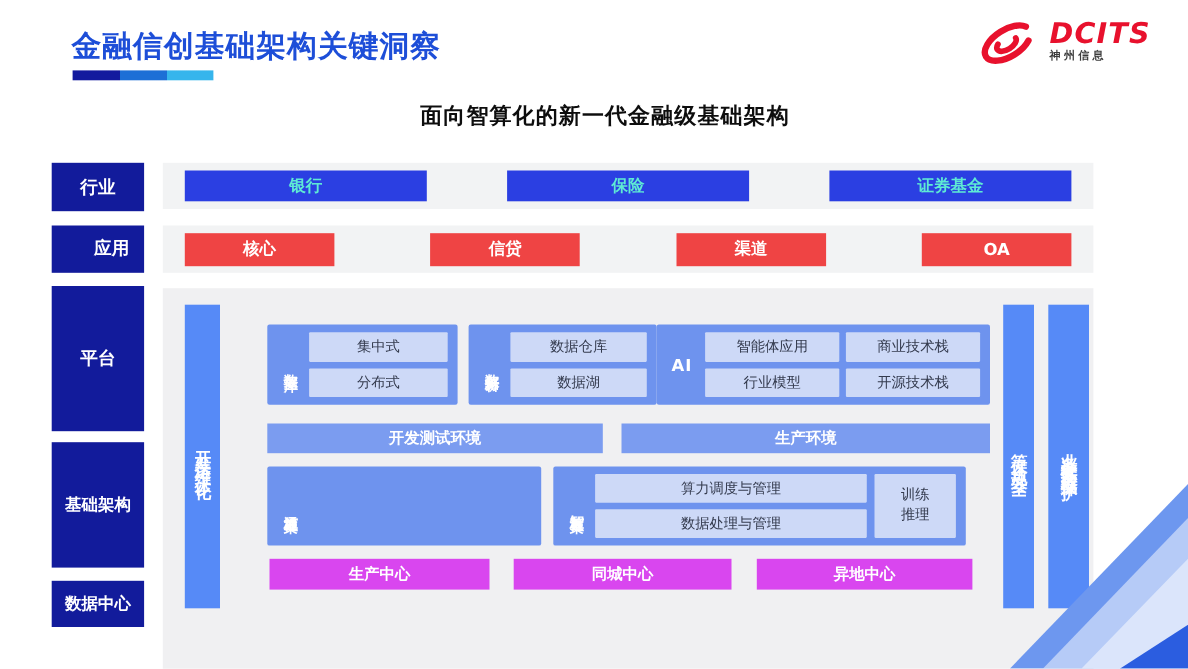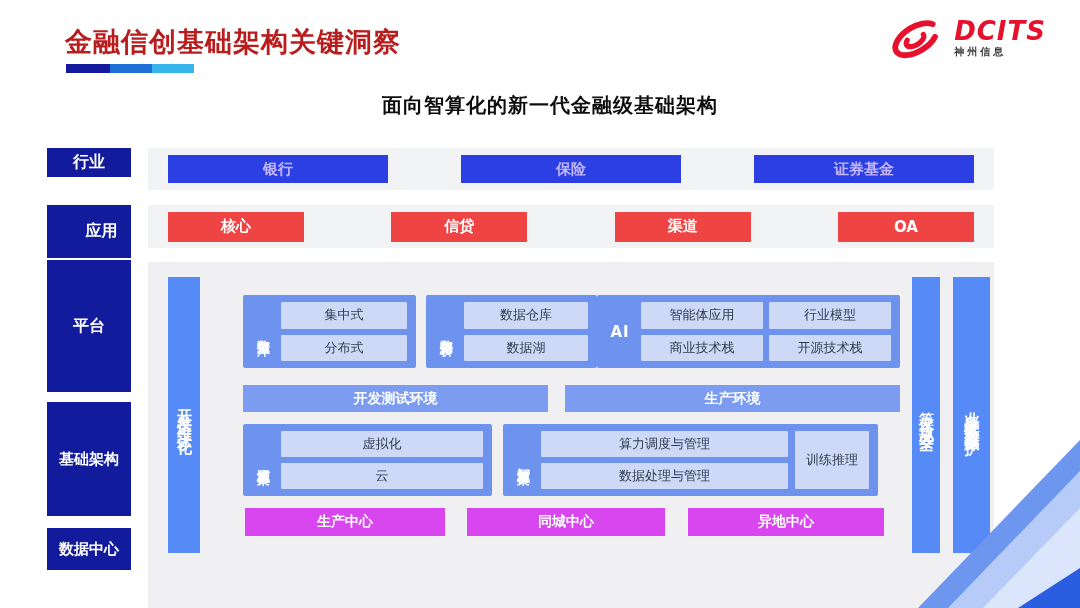--- a/index.html
+++ b/index.html
@@ -6,21 +6,21 @@
   html,body { width:1080px; height:608px; }
   body {
     font-family:"DejaVu Sans","Liberation Sans",sans-serif;
     background:#ffffff; position:relative; overflow:hidden;
   }
   .page { position:absolute; inset:0; width:1080px; height:608px; background:#fff; }
 
   
   .main-title {
     position:absolute; left:65px; top:24px;
-    font-size:27px; font-weight:bold; color:#b91c1c; letter-spacing:1px;
+    font-size:27px; font-weight:bold; color:#1d4ed8; letter-spacing:1px;
   }
   .title-underline {
     position:absolute; left:66px; top:64px; width:128px; height:9px;
     background:linear-gradient(90deg,#131a9e 0 34%,#1d6fd6 34% 67%,#36b5ec 67% 100%);
   }
   .logo { position:absolute; right:34px; top:16px; display:flex; align-items:center; gap:9px; }
   .logo-swirl { width:58px; height:44px; }
   .logo-text { display:flex; flex-direction:column; line-height:1.05; }
   .logo-brand { font-size:26px; font-weight:bold; font-style:italic; color:#e8112d; letter-spacing:1px; }
   .logo-company { font-size:10px; font-weight:bold; color:#3a3a3a; letter-spacing:3px; margin-top:2px; }
@@ -28,35 +28,35 @@
     position:absolute; left:0; top:92px; width:1080px; text-align:center;
     font-size:20px; font-weight:bold; color:#0d0d0d; letter-spacing:1px;padding-left:20px;
   }
 
   
   .rail-box {
     position:absolute; left:47px; width:84px; background:#121b9b; color:#fff;
     display:flex; align-items:center; justify-content:center;
     font-weight:bold; font-size:16px;
   }
-  .rail-industry { top:148px; height:29px; }
-  .rail-application { top:205px; height:53px;padding-left:25px; }
+  .rail-industry { top:148px; height:44px; }
+  .rail-application { top:205px; height:43px;padding-left:25px; }
   .rail-platform { top:260px; height:132px; }
   .rail-infrastructure { top:402px; height:114px; font-size:15px; }
   .rail-datacenter { top:528px; height:42px; font-size:15px; }
 
   
   .strip {
     position:absolute; left:148px; width:846px; background:#f2f3f4;
     display:flex; align-items:center; justify-content:space-between; padding:0 20px;
   }
   .strip-industry { top:148px; height:42px; }
   .strip-application { top:205px; height:43px; }
   .btn-industry {
-    width:220px; height:28px; background:#2b3fe2; color:#c4b5fd;
+    width:220px; height:28px; background:#2b3fe2; color:#5eead4;
     font-size:15px; font-weight:bold; display:flex; align-items:center; justify-content:center;
   }
   .btn-app {
     width:136px; height:30px; background:#ef4444; color:#fff;
     font-size:15px; font-weight:bold; display:flex; align-items:center; justify-content:center;
   }
 
   
   .main-box { position:absolute; left:148px; top:262px; width:846px; height:370px; background:#f0f0f2; }
 
@@ -100,21 +100,21 @@
     font-size:14px; font-weight:bold; display:flex; align-items:center; justify-content:center;
   }
   .env-dev { left:95px; width:305px; }
   .env-prod { left:417px; width:335px; }
 
   .row-c { top:162px; height:72px; }
   .group-general { left:95px; width:249px; }
   .group-aifw { left:355px; width:375px; }
   .side-chip {
     flex:none; width:74px; background:#cdd9f7; color:#333a4d; font-size:13px;
-    display:flex; flex-direction:row; align-items:center; justify-content:center;
+    display:flex; flex-direction:column; align-items:center; justify-content:center;
     line-height:1.35; border-radius:1px;
   }
 
   .center-btn {
     position:absolute; top:246px; height:28px; background:#d946ef; color:#fff;
     font-size:14px; font-weight:bold; display:flex; align-items:center; justify-content:center;
   }
   .center-1 { left:97px; width:200px; }
   .center-2 { left:319px; width:198px; }
   .center-3 { left:540px; width:196px; }
@@ -202,36 +202,32 @@
         <div class="chip">数据湖</div>
       </div>
     </div>
 
     <div class="group row-a group-ai">
       <div class="group-label horiz">
         <span style="writing-mode:horizontal-tb;font-size:15px;">AI</span>
       </div>
       <div class="grid-2x2">
         <div class="chip">智能体应用</div>
+        <div class="chip">商业技术栈</div>
         <div class="chip">行业模型</div>
-        <div class="chip">商业技术栈</div>
         <div class="chip">开源技术栈</div>
       </div>
     </div>
 
     <div class="env-bar env-dev">开发测试环境</div>
     <div class="env-bar env-prod">生产环境</div>
 
     <div class="group row-c group-general">
       <div class="group-label">
         <span>通算框架</span>
-      </div>
-      <div class="group-items">
-        <div class="chip">虚拟化</div>
-        <div class="chip">云</div>
       </div>
     </div>
 
     <div class="group row-c group-aifw">
       <div class="group-label">
         <span>智算框架</span>
       </div>
       <div class="group-items">
         <div class="chip">算力调度与管理</div>
         <div class="chip">数据处理与管理</div>

